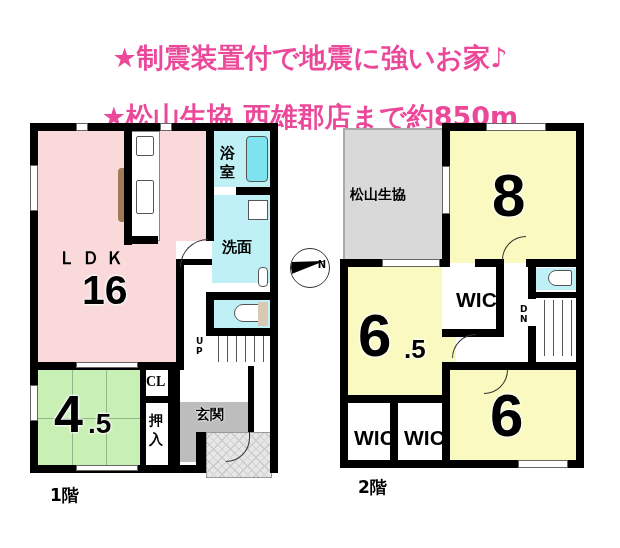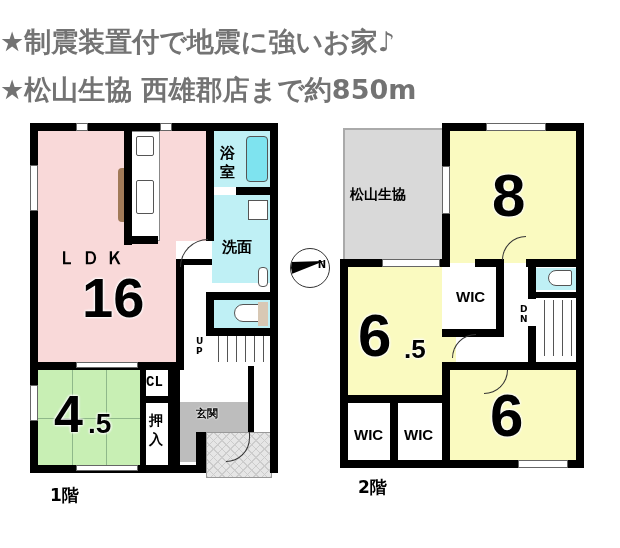--- a/index.html
+++ b/index.html
@@ -1,53 +1,53 @@
 <!DOCTYPE html>
 <html><head>
 <meta charset="utf-8">
 <style>
   html, body { margin:0; padding:0; background:#ffffff; }
   body { width:620px; height:548px; position:relative; overflow:hidden;
          font-family:"DejaVu Sans", sans-serif; }
-  .headline { position:absolute; left:0; width:620px; 
-              font-weight:bold; font-size:27px; color:#737373; letter-spacing:0px;
-              white-space:nowrap; }
+  .headline { position:absolute; left:0; width:620px; text-align:center;
+              font-weight:bold; font-size:27px; color:#ec4899; letter-spacing:0px;
+              white-space:nowrap;margin-top:16px; }
   .abs { position:absolute; box-sizing:border-box; }
   .wall { position:absolute; background:#000; }
   .room-label { position:absolute; font-weight:bold; color:#000; white-space:nowrap; }
   .big { position:absolute; font-family:"Liberation Sans", sans-serif; font-weight:bold;
          color:#000; text-shadow: 0 0 3px #fff, 0 0 3px #fff, 0 0 3px #fff; line-height:1; }
   .wic { position:absolute; font-family:"Liberation Sans", sans-serif; font-weight:bold;
-         font-size:15px; color:#000; }
+         font-size:21px; color:#000; }
   .floor-label { position:absolute; font-weight:bold; font-size:17px; color:#000; }
   .win { position:absolute; background:#fff; border:1px solid #666; box-sizing:border-box; }
   .door { position:absolute; border:1px solid #333; box-sizing:border-box; background:transparent; }
   .stairs { position:absolute; box-sizing:border-box;
             background: repeating-linear-gradient(90deg, #fff 0 8px, #555 8px 9px); }
 </style>
 </head>
 <body>
 
 <div class="headline" style="top:24px;">★制震装置付で地震に強いお家♪</div>
-<div class="headline" style="top:72px;">★松山生協 西雄郡店まで約850m</div>
+<div class="headline" style="top:83px;">★松山生協 西雄郡店まで約850m</div>
 
 <div>
 
   <div class="abs" style="left:38px;top:131px;width:138px;height:231px;background:#f9d9d9;"></div>
   <div class="abs" style="left:38px;top:131px;width:168px;height:110px;background:#f9d9d9;"></div>
 
   <div class="abs" style="left:130px;top:131px;width:30px;height:110px;background:#fff;border:1px solid #888;"></div>
   <div class="abs" style="left:136px;top:136px;width:18px;height:20px;border:1px solid #555;border-radius:2px;"></div>
   <div class="abs" style="left:136px;top:180px;width:18px;height:34px;border:1px solid #555;border-radius:2px;"></div>
   <div class="abs" style="left:118px;top:168px;width:13px;height:54px;background:#a17a58;border-radius:4px 0 0 4px;"></div>
   <div class="wall" style="left:124px;top:131px;width:8px;height:114px;"></div>
   <div class="wall" style="left:124px;top:236px;width:34px;height:8px;"></div>
 
   <div class="room-label" style="left:58px;top:246px;font-size:18px;letter-spacing:6px;">ＬＤＫ</div>
-  <div class="big" style="left:82px;top:270px;font-size:56px;">16</div>
+  <div class="big" style="left:82px;top:270px;font-size:41px;">16</div>
 
   <div class="abs" style="left:212px;top:131px;width:58px;height:56px;background:#bff0f5;"></div>
   <div class="abs" style="left:246px;top:136px;width:22px;height:46px;background:#7ee3ef;border:1px solid #555;border-radius:4px;"></div>
   <div class="room-label" style="left:220px;top:144px;font-size:15px;">浴</div>
   <div class="room-label" style="left:220px;top:163px;font-size:15px;">室</div>
 
   <div class="abs" style="left:212px;top:195px;width:58px;height:88px;background:#bff0f5;"></div>
   <div class="abs" style="left:248px;top:200px;width:20px;height:20px;background:#fff;border:1px solid #555;"></div>
   <div class="room-label" style="left:222px;top:238px;font-size:15px;">洗面</div>
   <div class="abs" style="left:258px;top:267px;width:10px;height:20px;border:1px solid #555;border-radius:4px;background:#fff;"></div>
@@ -59,29 +59,29 @@
   <div class="stairs" style="left:210px;top:336px;width:60px;height:26px;"></div>
   <div class="room-label" style="left:196px;top:336px;font-size:9px;">U</div>
   <div class="room-label" style="left:196px;top:346px;font-size:9px;">P</div>
 
   <div class="abs" style="left:38px;top:370px;width:102px;height:96px;background:#c8efb4;
        background-image:linear-gradient(#8fb88a,#8fb88a),linear-gradient(#8fb88a,#8fb88a),linear-gradient(#8fb88a,#8fb88a);
        background-size:1px 100%,1px 100%,100% 1px;background-position:34px 0,68px 0,0 48px;background-repeat:no-repeat;"></div>
   <div class="big" style="left:54px;top:388px;font-size:52px;">4</div>
   <div class="big" style="left:88px;top:410px;font-size:28px;">.5</div>
 
-  <div class="room-label" style="left:146px;top:374px;font-size:14px;font-family:Liberation Mono, monospace;">CL</div>
+  <div class="room-label" style="left:146px;top:374px;font-size:14px;font-family:Liberation Serif, serif;">CL</div>
   <div class="abs" style="left:146px;top:403px;width:22px;height:58px;background:#fff;"></div>
   <div class="room-label" style="left:149px;top:412px;font-size:14px;">押</div>
   <div class="room-label" style="left:149px;top:431px;font-size:14px;">入</div>
 
   <div class="abs" style="left:180px;top:402px;width:68px;height:60px;background:#bdbdbd;"></div>
   <div class="abs" style="left:206px;top:432px;width:66px;height:46px;background:#e6e6e6;border:1px solid #999;
        background-image:repeating-linear-gradient(45deg,#ccc 0 1px,transparent 1px 6px),repeating-linear-gradient(-45deg,#ccc 0 1px,transparent 1px 6px);"></div>
-  <div class="room-label" style="left:196px;top:406px;font-size:11px;text-shadow:0 0 2px #fff,0 0 2px #fff;">玄関</div>
+  <div class="room-label" style="left:196px;top:406px;font-size:14px;text-shadow:0 0 2px #fff,0 0 2px #fff;">玄関</div>
 
   <div class="wall" style="left:30px;top:123px;width:248px;height:8px;"></div>
   <div class="wall" style="left:30px;top:123px;width:8px;height:350px;"></div>
   <div class="wall" style="left:270px;top:123px;width:8px;height:350px;"></div>
   <div class="wall" style="left:30px;top:465px;width:176px;height:8px;"></div>
   <div class="wall" style="left:206px;top:123px;width:8px;height:118px;"></div>
   <div class="wall" style="left:236px;top:187px;width:40px;height:8px;"></div>
   <div class="wall" style="left:206px;top:292px;width:70px;height:8px;"></div>
   <div class="wall" style="left:206px;top:292px;width:8px;height:38px;"></div>
   <div class="wall" style="left:206px;top:328px;width:70px;height:8px;"></div>

